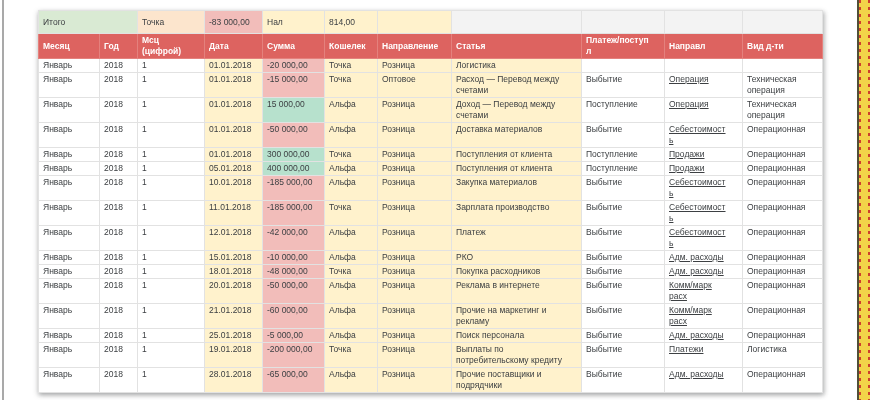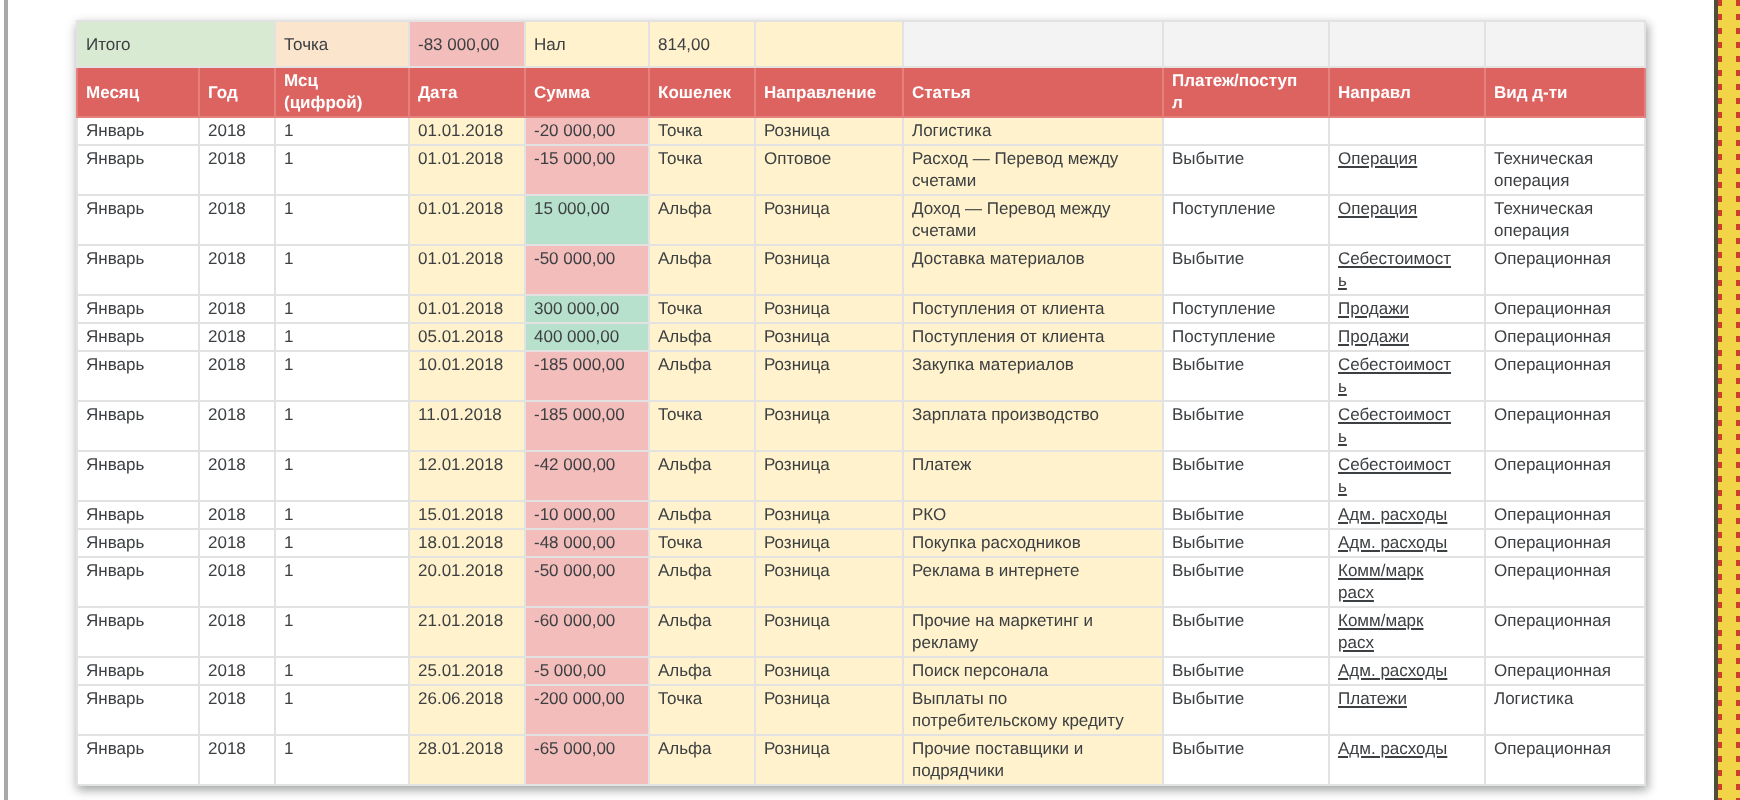--- a/index.html
+++ b/index.html
@@ -277,21 +277,21 @@
         <td class="c-yellow">Розница</td>
         <td class="c-yellow">Поиск персонала</td>
         <td>Выбытие</td>
         <td>Адм. расходы</td>
         <td>Операционная</td>
       </tr>
       <tr class="drow">
         <td>Январь</td>
         <td>2018</td>
         <td>1</td>
-        <td class="c-yellow">26.06.2018</td>
+        <td class="c-yellow">19.01.2018</td>
         <td class="c-neg">-200 000,00</td>
         <td class="c-yellow">Точка</td>
         <td class="c-yellow">Розница</td>
         <td class="c-yellow">Выплаты по потребительскому кредиту</td>
         <td>Выбытие</td>
         <td>Платежи</td>
         <td>Логистика</td>
       </tr>
       <tr class="drow">
         <td>Январь</td>

